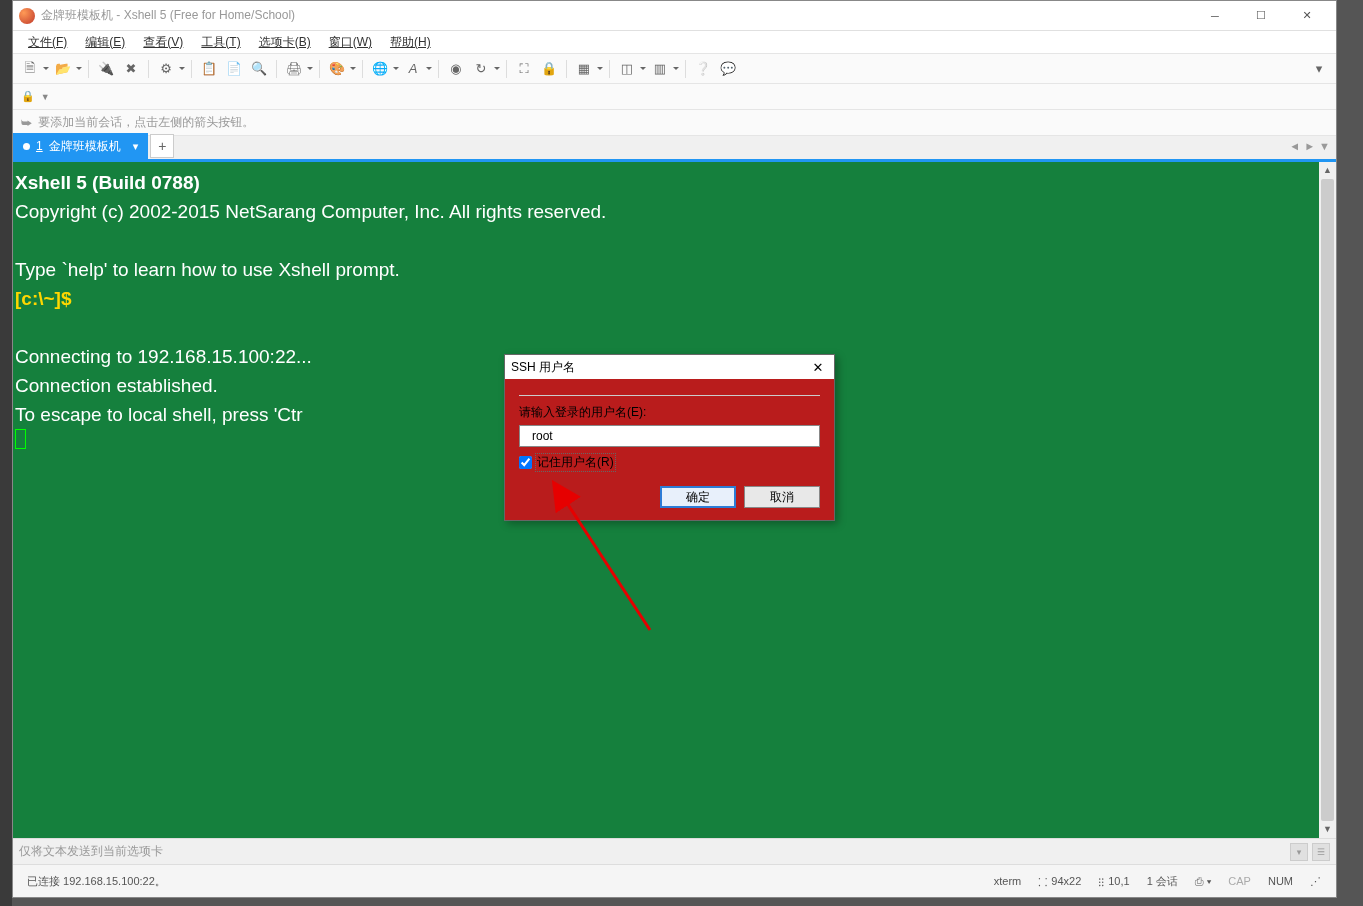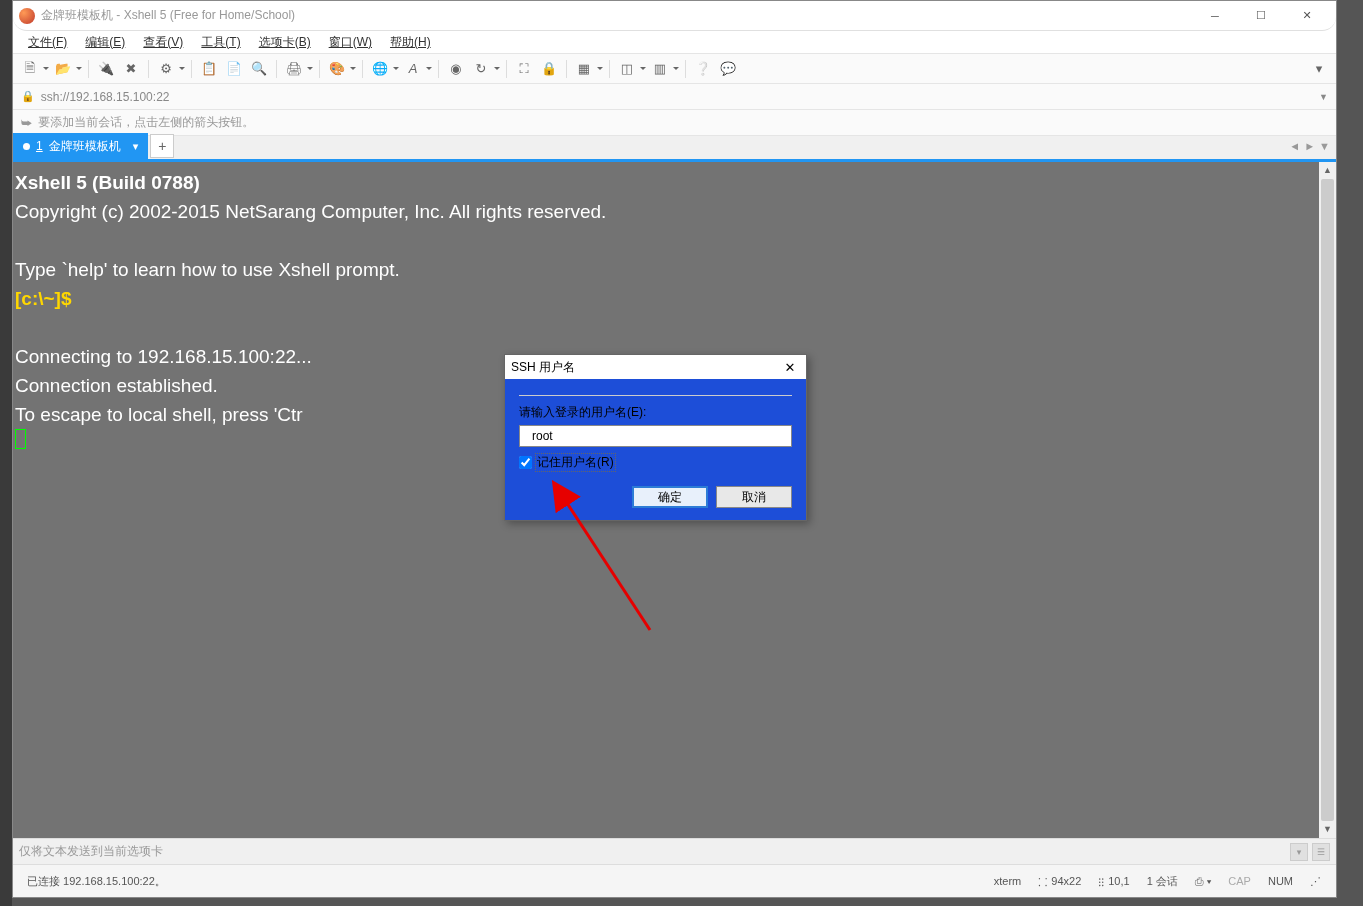--- a/index.html
+++ b/index.html
@@ -1,21 +1,21 @@
 <!DOCTYPE html>
 <html><head>
 <meta charset="utf-8">
 <style>
 * { margin:0; padding:0; box-sizing:border-box; font-family:"Microsoft YaHei",Tahoma,sans-serif; }
 body { width:1363px; height:906px; background:#555; overflow:hidden; position:relative; }
 .sidebar-stub { position:absolute; left:0; top:0; width:12px; height:906px; background:#3a3a3a; }
 .app { position:absolute; left:12px; top:0; width:1325px; height:898px; background:#fff; border:1px solid #888; display:flex; flex-direction:column; }
 
 
-.titlebar { height:30px; background:#fff; display:flex; align-items:center; padding:0 6px; border-bottom:1px solid #e0e0e0;border-radius:14px; }
+.titlebar { height:30px; background:#fff; display:flex; align-items:center; padding:0 6px; border-bottom:1px solid #e0e0e0; }
 .titlebar .app-icon { width:16px; height:16px; border-radius:50%; background:radial-gradient(circle at 30% 30%,#ff9a56,#c0392b); margin-right:6px; }
 .titlebar .title { font-size:12px; color:#999; flex:1; }
 .titlebar .winbtn { width:46px; height:30px; display:flex; align-items:center; justify-content:center; color:#555; font-size:11px; }
 
 
 .menubar { height:23px; display:flex; align-items:center; padding:0 6px; border-bottom:1px solid #e5e5e5; }
 .menubar .menu-item { font-size:12px; color:#333; padding:0 9px;text-decoration:underline; }
 
 
 .toolbar { height:30px; display:flex; align-items:center; padding:0 6px; gap:3px; border-bottom:1px solid #e5e5e5; background:#fafafa; }
@@ -36,40 +36,40 @@
 
 .tabstrip { height:26px; display:flex; align-items:flex-end; background:#f0f0f0; padding-left:0; border-bottom:3px solid #2196f3; position:relative; }
 .tab { height:26px; background:#2196f3; color:#fff; display:flex; align-items:center; padding:0 10px; font-size:12px; gap:6px; }
 .tab .dot { width:7px; height:7px; background:#fff; border-radius:50%; }
 .tab .num { text-decoration:underline; }
 .tab .close { margin-left:6px; font-size:11px; }
 .newtab { width:24px; height:24px; background:#fff; border:1px solid #ccc; display:flex; align-items:center; justify-content:center; margin-left:2px; font-size:14px; color:#666; margin-bottom:1px; }
 .tab-nav { position:absolute; right:6px; top:4px; font-size:11px; color:#999; display:flex; gap:4px; }
 
 
-.terminal { flex:1; background:#737373; color:#fff; font-family:"Consolas","Courier New",monospace; font-size:19px; padding:6px 2px; line-height:29px; position:relative; overflow:hidden; }
+.terminal { flex:1; background:#15803d; color:#fff; font-family:"Consolas","Courier New",monospace; font-size:19px; padding:6px 2px; line-height:29px; position:relative; overflow:hidden; }
 .terminal .bold { font-weight:bold; }
 .terminal .prompt { color:#ffd700; font-weight:bold; }
 .terminal .cursor { display:inline-block; width:11px; height:20px; border:1px solid #0f0; }
 .terminal .scrollbar { position:absolute; right:0; top:0; width:17px; height:100%; background:#f0f0f0; }
 .terminal .scrollbar .thumb { position:absolute; top:17px; left:2px; right:2px; height:calc(100% - 34px); background:#ccc; border-radius:2px; }
 .terminal .scrollbar .arrow { position:absolute; left:0; width:17px; height:17px; display:flex; align-items:center; justify-content:center; color:#666; font-size:9px; }
 
 
 .sendbar { height:26px; background:#f0f0f0; border-top:1px solid #ddd; display:flex; align-items:center; padding:0 6px; font-size:12px; color:#999; }
 .sendbar .right-ctrl { margin-left:auto; display:flex; gap:4px; }
 .sendbar .ctrl { width:18px; height:18px; background:#e0e0e0; border:1px solid #ccc; display:flex; align-items:center; justify-content:center; font-size:9px; }
 
 
 .statusbar { height:22px; background:#f5f5f5; border-top:1px solid #ddd; display:flex; align-items:center; padding:16px 6px; font-size:11px; color:#555; }
 .statusbar .cell { padding:0 8px; border-right:1px solid #ddd; height:100%; display:flex; align-items:center; gap:4px; }
 .statusbar .flex { flex:1; }
 
 
-.dialog { position:absolute; left:504px; top:354px; width:303px; background:#1d4ed8; border:1px solid #666; box-shadow:3px 3px 8px rgba(0,0,0,0.3); font-size:12px; }
+.dialog { position:absolute; left:504px; top:354px; width:331px; background:#b91c1c; border:1px solid #666; box-shadow:3px 3px 8px rgba(0,0,0,0.3); font-size:12px; }
 .dialog .dlg-title { height:24px; display:flex; align-items:center; padding:0 6px; background:#fff; }
 .dialog .dlg-title .tt { flex:1; }
 .dialog .dlg-title .xbtn { width:20px; text-align:center; font-size:13px; }
 .dialog .dlg-body { padding:8px 14px 12px; }
 .dialog .info-row { display:flex; margin-bottom:4px; }
 .dialog .info-row .lbl { width:72px; }
 .dialog .info-row .val { font-weight:bold; }
 .dialog .info-area { position:relative; }
 .dialog .user-icon { position:absolute; right:0; top:-2px; width:34px; height:34px; }
 .dialog hr { border:none; border-top:1px solid #ccc; margin:8px 0; }
@@ -143,21 +143,20 @@
     <div class="tbtn drop">▥</div>
     <div class="sep"></div>
     <div class="tbtn">❔</div>
     <div class="tbtn">💬</div>
     <div style="flex:1"></div>
     <div class="tbtn">▾</div>
   </div>
 
   <div class="addrbar">
     <span class="lock">🔒</span>
-    <span class="addr-text">ssh://192.168.15.100:22</span>
     <span class="chev">▼</span>
   </div>
 
   <div class="hintbar">
     <span>⮩</span>
     <span>要添加当前会话，点击左侧的箭头按钮。</span>
   </div>
 
   <div class="tabstrip">
     <div class="tab">

